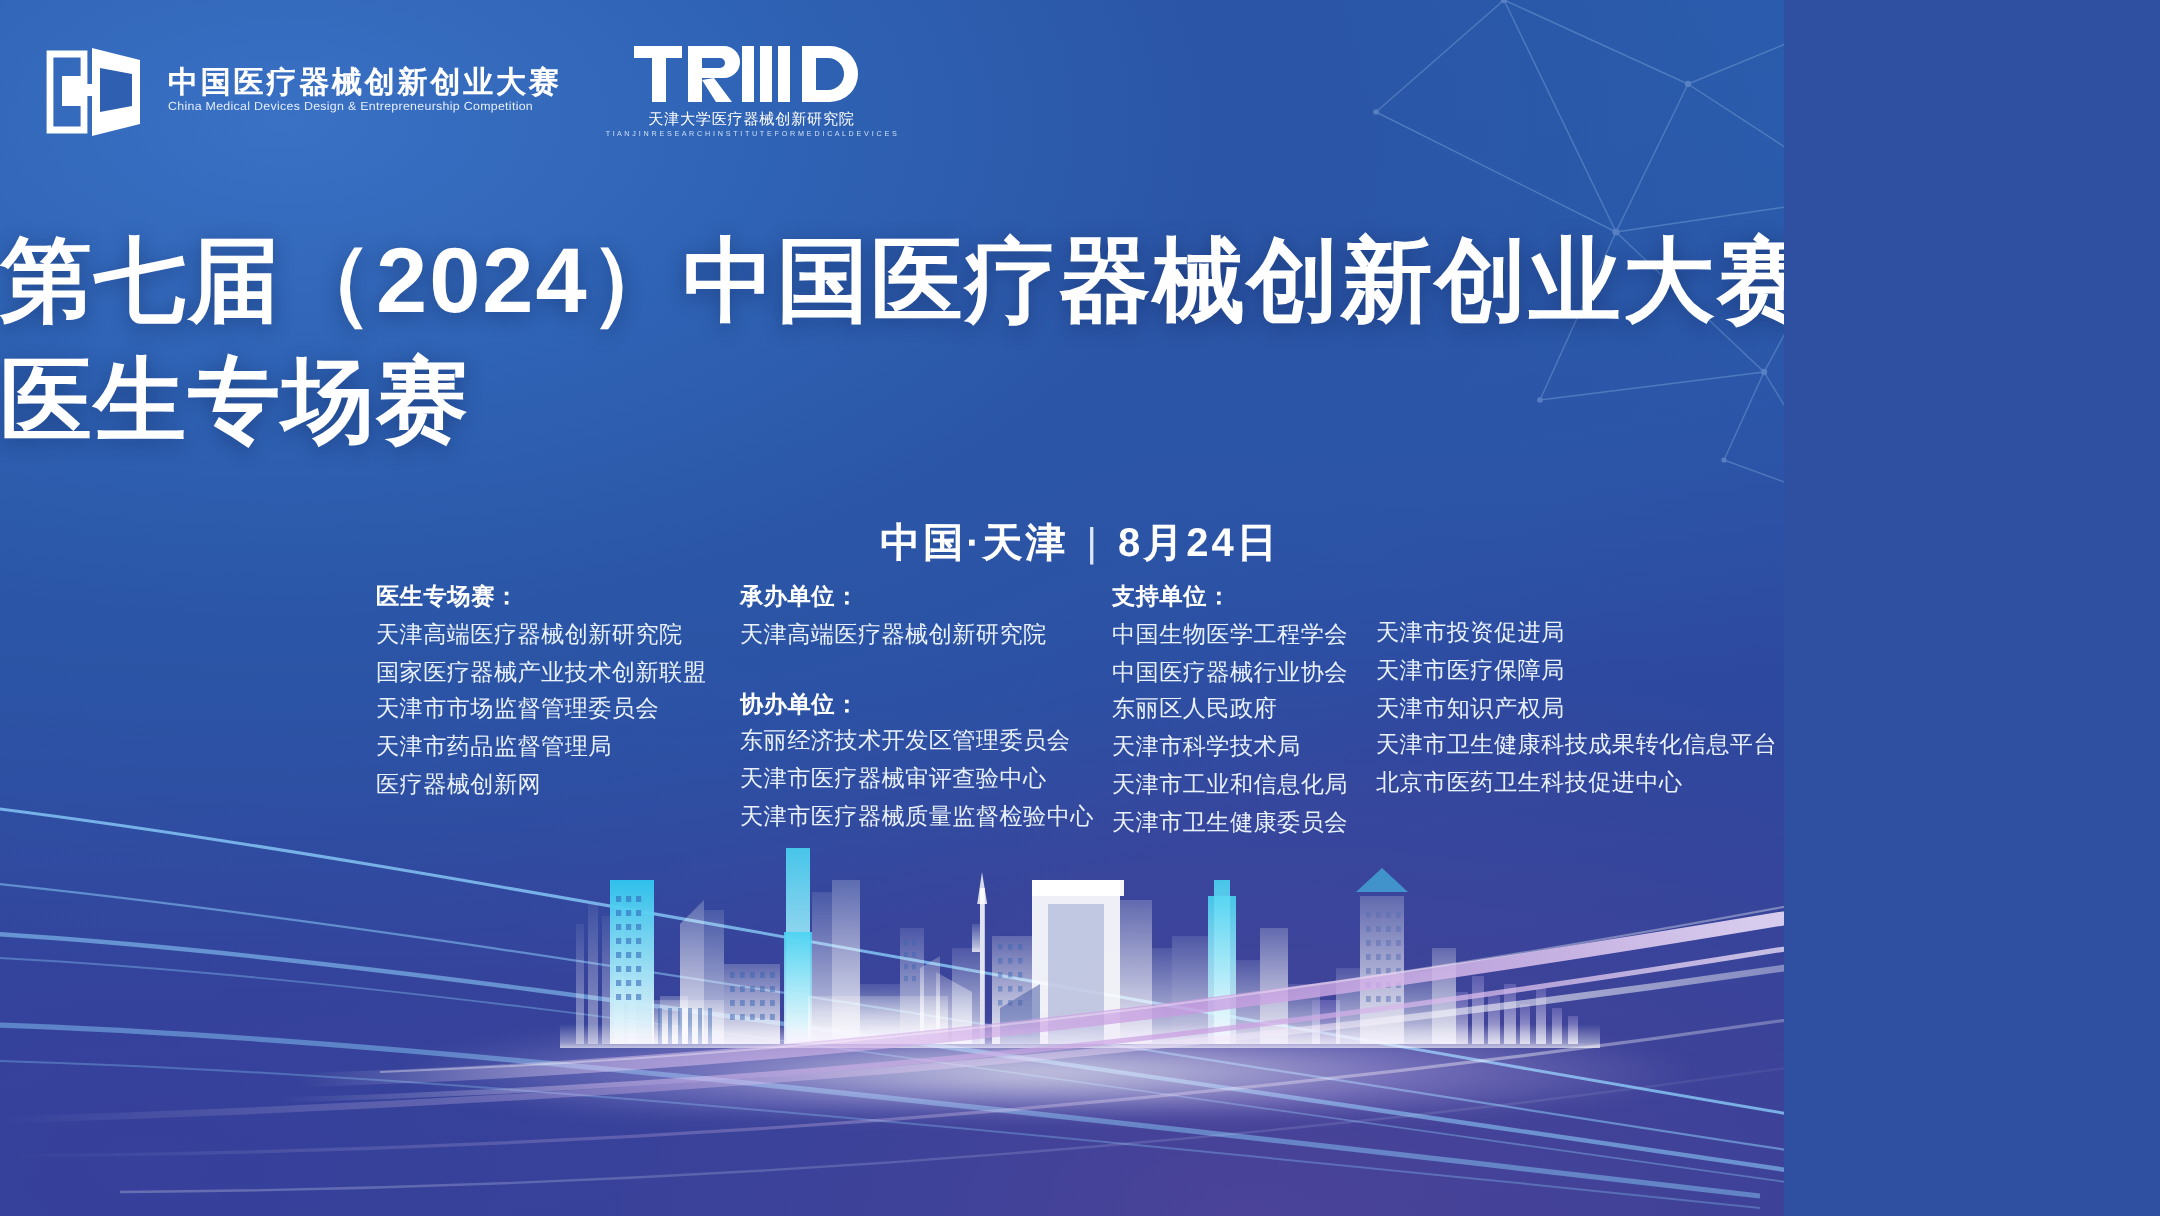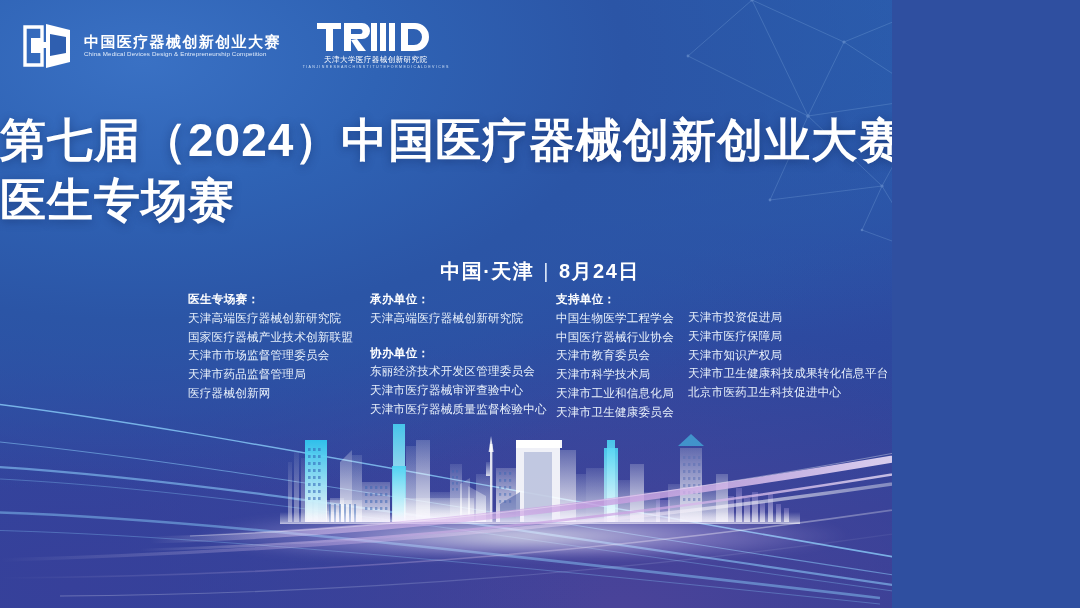--- a/index.html
+++ b/index.html
@@ -479,21 +479,21 @@
         <div class="org-item">天津市医疗器械审评查验中心</div>
         <div class="org-item">天津市医疗器械质量监督检验中心</div>
       </div>
     </div>
 
     <div class="col col-3">
       <div class="grp">
         <div class="org-head">支持单位：</div>
         <div class="org-item">中国生物医学工程学会</div>
         <div class="org-item">中国医疗器械行业协会</div>
-        <div class="org-item">天津市教育委员会</div>
+        <div class="org-item">东丽区人民政府</div>
         <div class="org-item">天津市科学技术局</div>
         <div class="org-item">天津市工业和信息化局</div>
         <div class="org-item">天津市卫生健康委员会</div>
       </div>
     </div>
 
     <div class="col col-4">
       <div class="grp">
         <div class="org-item">天津市投资促进局</div>
         <div class="org-item">天津市医疗保障局</div>

